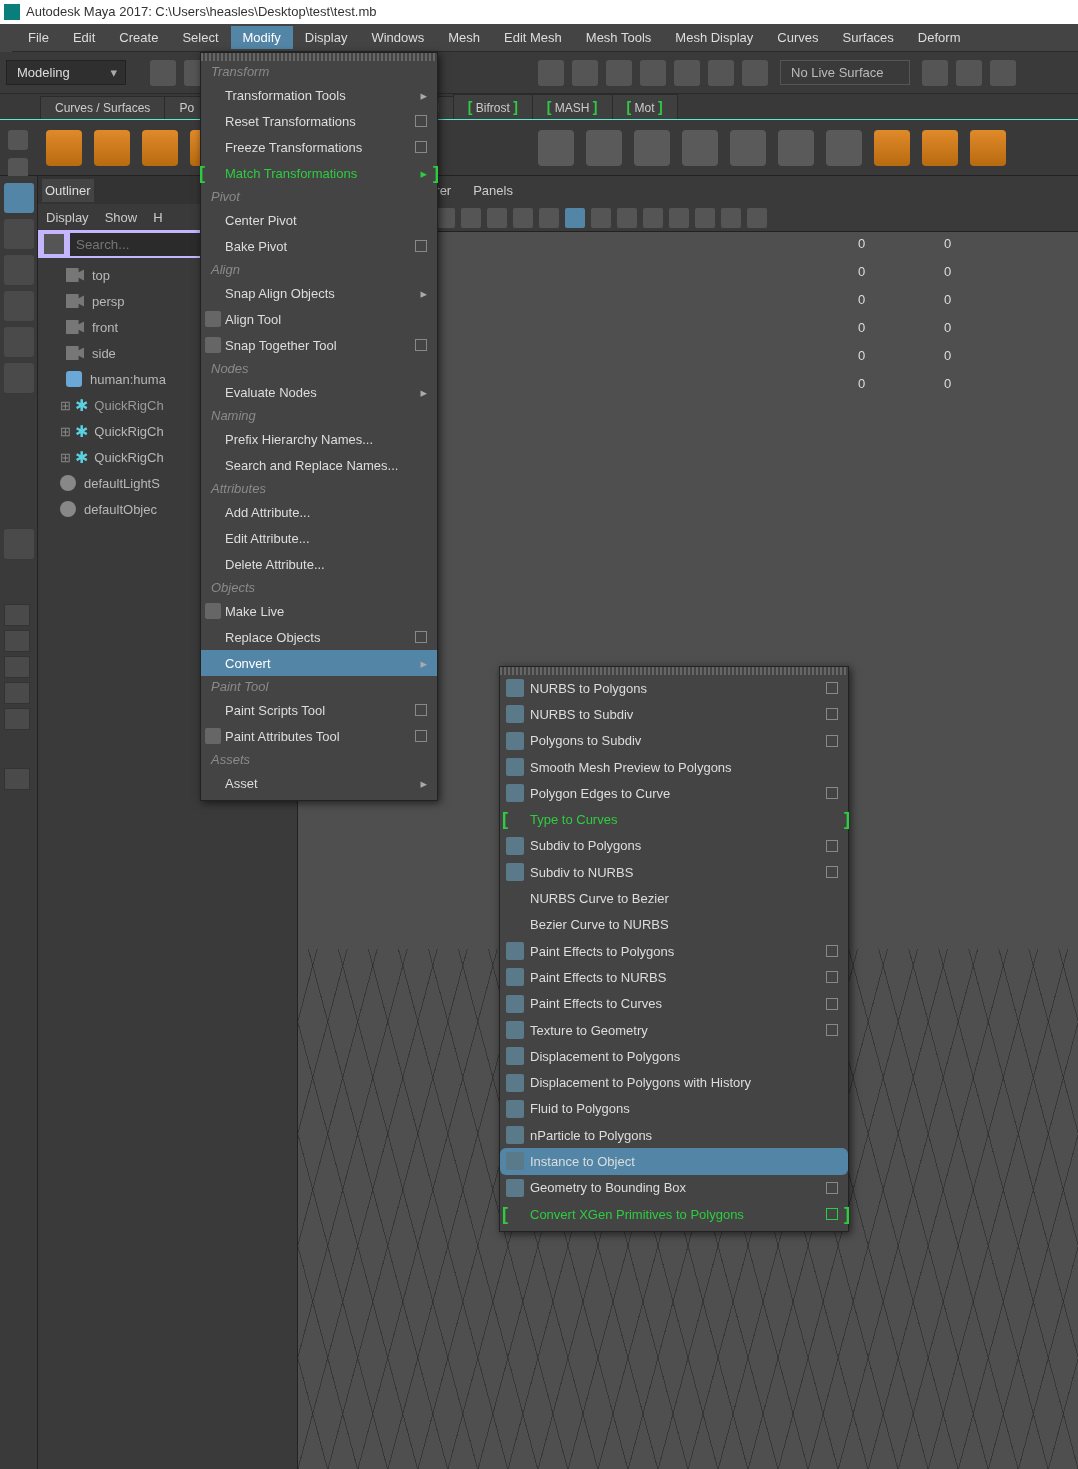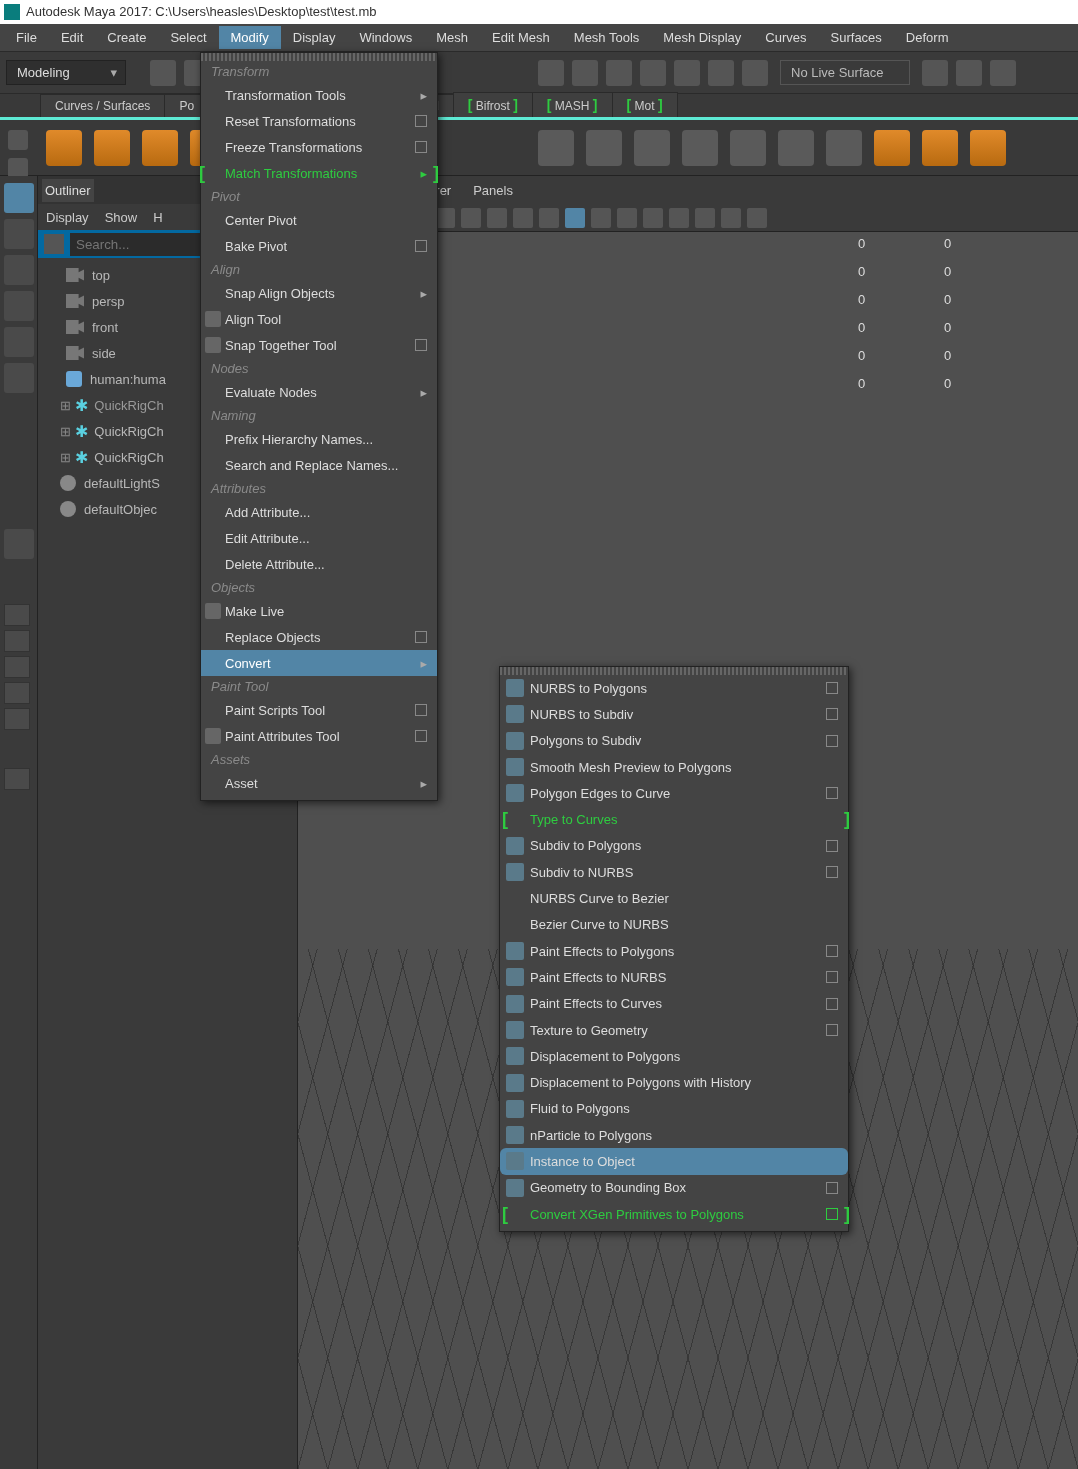--- a/index.html
+++ b/index.html
@@ -3,33 +3,33 @@
 <meta charset="utf-8">
 <style>
 * { margin:0; padding:0; box-sizing:border-box; font-family:"Segoe UI",Arial,sans-serif; }
 body { background:#444444; color:#cccccc; font-size:13px; width:1078px; height:1469px; overflow:hidden; position:relative; }
 
 
 .titlebar { background:#ffffff; color:#333333; height:24px; line-height:24px; padding-left:4px; font-size:13px; display:flex; align-items:center; }
 .titlebar .logo { width:16px; height:16px; background:#0a7d7d; margin-right:6px; }
 
 
-.menubar { background:#444444; height:28px; display:flex; align-items:center; padding-left:4px; border-bottom:1px solid #2a2a2a;}
+.menubar { background:#444444; height:28px; display:flex; align-items:center; padding-left:4px; border-bottom:1px solid #2a2a2a;margin-left:12px;}
 .menubar .item { padding:4px 12px; color:#dddddd; cursor:pointer; }
 .menubar .item.active { background:#5285a6; color:#ffffff; }
 
 
 .toolbar-row { background:#3a3a3a; height:42px; display:flex; align-items:center; padding:0 6px; border-bottom:1px solid #2a2a2a; position:relative;}
 .dropdown { background:#2f2f2f; color:#ddd; padding:4px 28px 4px 10px; border:1px solid #222; position:relative; min-width:120px;}
 .dropdown:after{content:"▾"; position:absolute; right:8px; top:4px; color:#aaa;}
 .tb-icon { width:26px; height:26px; margin:0 4px; background:#555555; border-radius:3px; }
 .live-surface { background:#3a3a3a; color:#bbb; padding:4px 10px; border:1px solid #555; margin-left:8px; min-width:130px;}
 
 
-.shelf-tabs { background:#393939; height:26px; display:flex; align-items:flex-end; padding-left:40px; border-bottom:3px solid #5eead4;}
+.shelf-tabs { background:#393939; height:26px; display:flex; align-items:flex-end; padding-left:40px; border-bottom:1px solid #5eead4;}
 .shelf-tab { padding:4px 14px; color:#ccc; font-size:12px; background:#3f3f3f; border:1px solid #2a2a2a; border-bottom:none; margin-right:-1px; position:relative;}
 .bracket-l,.bracket-r{color:#2ecc40; font-weight:bold; font-size:14px;}
 
 
 .shelf-icons { background:#393939; height:56px; display:flex; align-items:center; padding-left:40px; border-bottom:1px solid #222;}
 .shelf-icon { width:36px; height:36px; margin:0 6px; border-radius:4px; }
 .orange { background:linear-gradient(#e08a2a,#b86a10); }
 .gray { background:#5a5a5a; }
 
 
@@ -37,21 +37,21 @@
 .leftbar { width:38px; background:#3a3a3a; display:flex; flex-direction:column; align-items:center; padding-top:4px; border-right:1px solid #222;}
 .leftbar .tool { width:30px; height:30px; margin:3px 0; background:#4a4a4a; border-radius:3px; }
 .leftbar .tool.sel { background:#5285a6; }
 
 
 .outliner { width:260px; background:#3a3a3a; border-right:1px solid #222; display:flex; flex-direction:column;}
 .outliner .tabbar { height:28px; background:#333; display:flex; align-items:center;}
 .outliner .tabbar .tab { padding:4px 3px; background:#444; color:#ddd; margin-left:4px;}
 .outliner .subbar { height:26px; display:flex; align-items:center; padding:0 8px; background:#3a3a3a; color:#ccc;}
 .outliner .subbar span{ margin-right:16px; }
-.search-row { height:28px; display:flex; align-items:center; padding:0 6px; background:#0369a1;}
+.search-row { height:28px; display:flex; align-items:center; padding:0 6px; background:#c4b5fd;}
 .search-row .sicon{ width:20px;height:20px;background:#555;margin-right:6px;}
 .search-row input{ flex:1; background:#2b2b2b; border:none; color:#aaa; padding:4px 6px; outline:none;}
 .tree { padding:4px 0; font-size:13px;}
 .tree .row { height:26px; display:flex; align-items:center; padding-left:12px; color:#9a9a9a;}
 .tree .row .cam{ width:18px;height:14px;background:#777; margin-right:8px; clip-path:polygon(0 0,70% 0,70% 30%,100% 10%,100% 90%,70% 70%,70% 100%,0 100%);}
 .tree .row .grp{ width:16px;height:16px;background:#6aa8d8; border-radius:3px; margin-right:8px;}
 .tree .row .node{ width:16px;height:16px;background:#888; border-radius:8px; margin-right:8px;}
 .tree .row.ind { padding-left:28px; }
 .tree .row.ind2 { padding-left:22px; }
 .tree .row.lite { color:#b8b8b8; }

